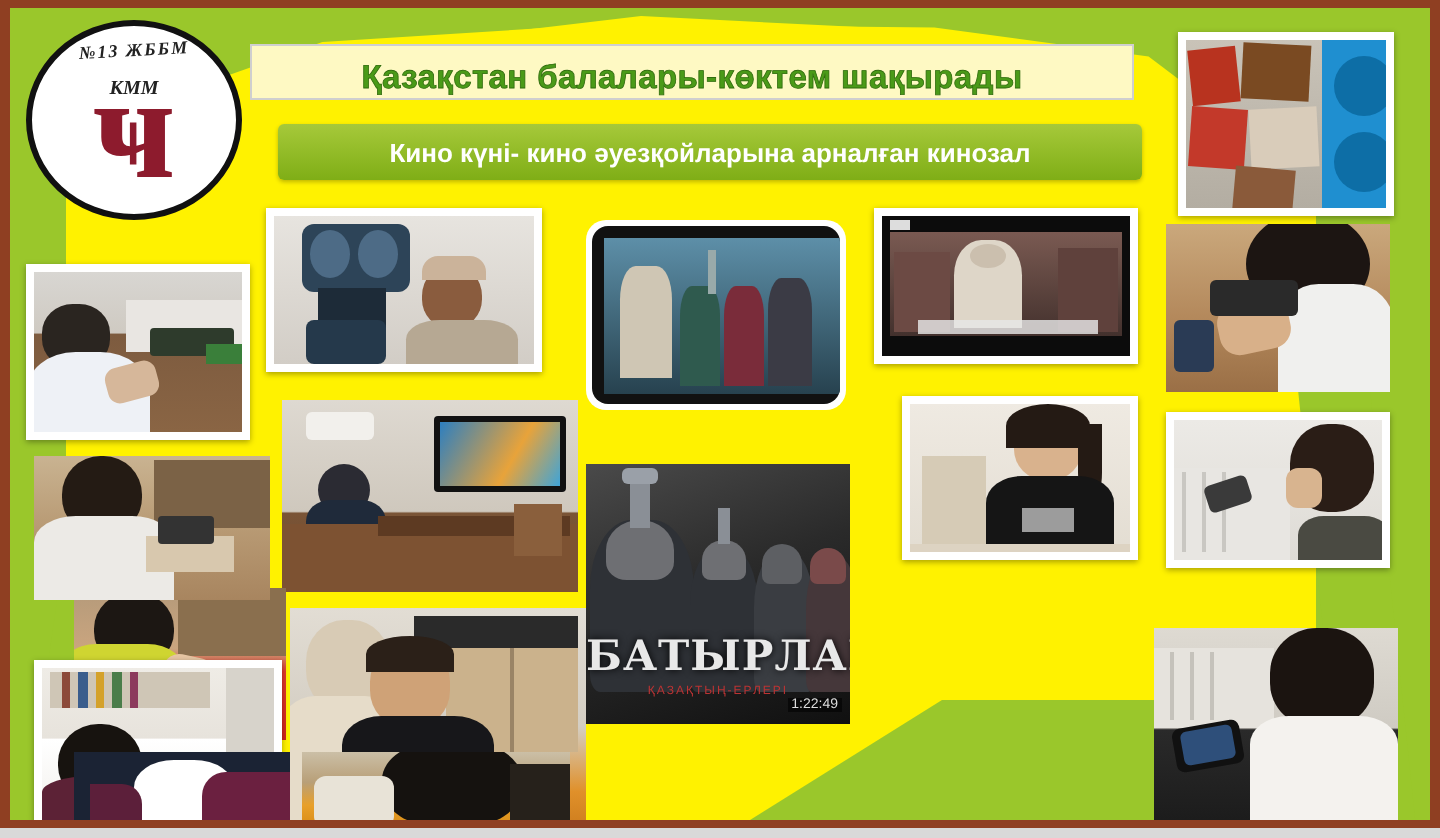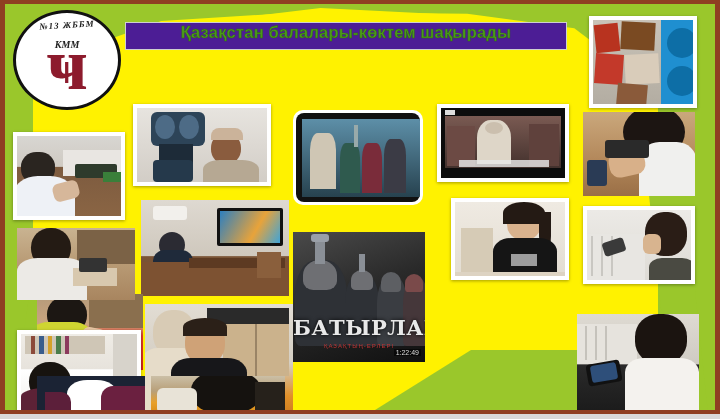--- a/index.html
+++ b/index.html
@@ -39,21 +39,21 @@
   .logo .orn { position:absolute; left:50%; top:54%; transform:translate(-50%,-50%);
      font-size:74px; color:#8d1b2d; font-family:"DejaVu Serif", serif; font-weight:bold; line-height:0.8;}
   .logo .arc { position:absolute; width:100%; text-align:center; top:7px; font-size:9px;
      font-weight:bold; color:#222; font-style:italic; font-family:"Liberation Serif", serif;
      letter-spacing:1px; transform:rotate(-3deg); }
   .logo .kmm { position:absolute; width:100%; text-align:center; top:26px; font-size:10px;
      font-weight:bold; color:#222; font-style:italic; font-family:"Liberation Serif", serif; }
 
   
   .title-banner { position:absolute; left:120px; top:18px; width:442px; height:28px;
-     background:#4c1d95; border:1px solid #cfcfcf; display:flex; align-items:flex-start; justify-content:center; }
+     background:#fef9c3; border:1px solid #cfcfcf; display:flex; align-items:flex-end; justify-content:center; }
   .title-banner span { font-size:16.5px; font-weight:bold; color:#4a9a18;
      -webkit-text-stroke:0.4px #2f6b0d; letter-spacing:0.2px; white-space:nowrap; }
 
   .subtitle-banner { position:absolute; left:134px; top:58px; width:432px; height:28px;
      background:linear-gradient(#a6c93a,#7fae16); border-radius:3px;
      display:flex; align-items:center; justify-content:center;
      box-shadow:0 1px 2px rgba(0,0,0,.25); }
   .subtitle-banner span { font-size:13px; font-weight:bold; color:#ffffff; white-space:nowrap; }
 
   .footer-banner { position:absolute; left:288px; top:382px; width:226px; height:24px;
@@ -100,20 +100,23 @@
 
     <div class="logo">
       <div class="arc">№13 ЖББМ</div>
       <div class="kmm">КММ</div>
       <div class="orn">ҹ</div>
     </div>
 
     <div class="title-banner">
       <span>Қазақстан балалары-көктем шақырады</span>
     </div>
+    <div class="subtitle-banner">
+      <span>Кино күні- кино әуезқойларына арналған кинозал</span>
+    </div>
 
     <div class="photo framed" style="left:8px; top:128px; width:112px; height:88px;">
       <div class="inner">
         <div class="sky" style="background:linear-gradient(180deg,#d8d6d2 0%,#cfcac2 38%,#7d5b3f 39%,#8a6544 100%);"></div>
         <div class="rect" style="left:46px;top:14px;width:58px;height:26px;background:#e9e6e2;"></div>
         <div class="rect" style="left:58px;top:28px;width:42px;height:14px;background:#2e3b2c;border-radius:2px;"></div>
         <div class="fig" style="left:4px;top:16px;width:34px;height:32px;background:#2a2520;border-radius:45%;"></div>
         <div class="fig" style="left:-4px;top:40px;width:62px;height:50px;background:#eef1f6;border-radius:40% 40% 0 0;"></div>
         <div class="rect" style="left:36px;top:46px;width:26px;height:18px;background:#d6b79a;border-radius:6px;transform:rotate(-15deg);"></div>
         <div class="rect" style="left:86px;top:36px;width:20px;height:10px;background:#3a7f3a;"></div>

